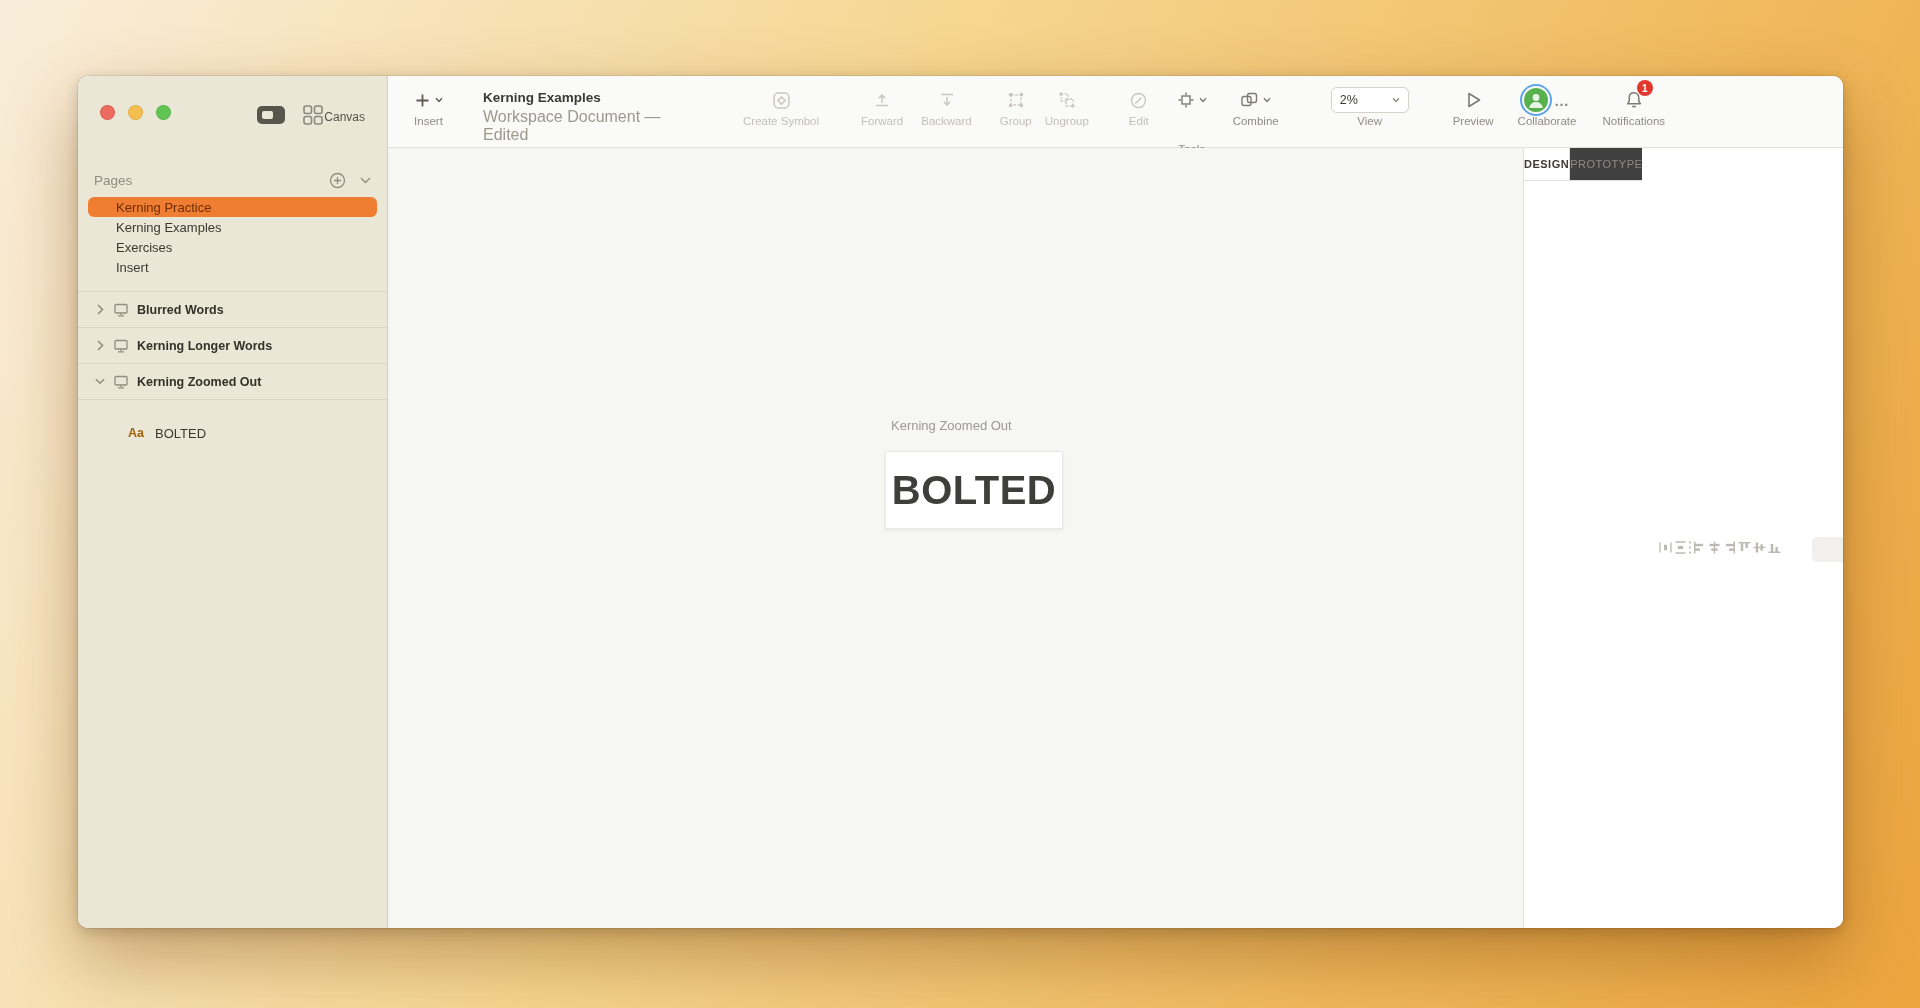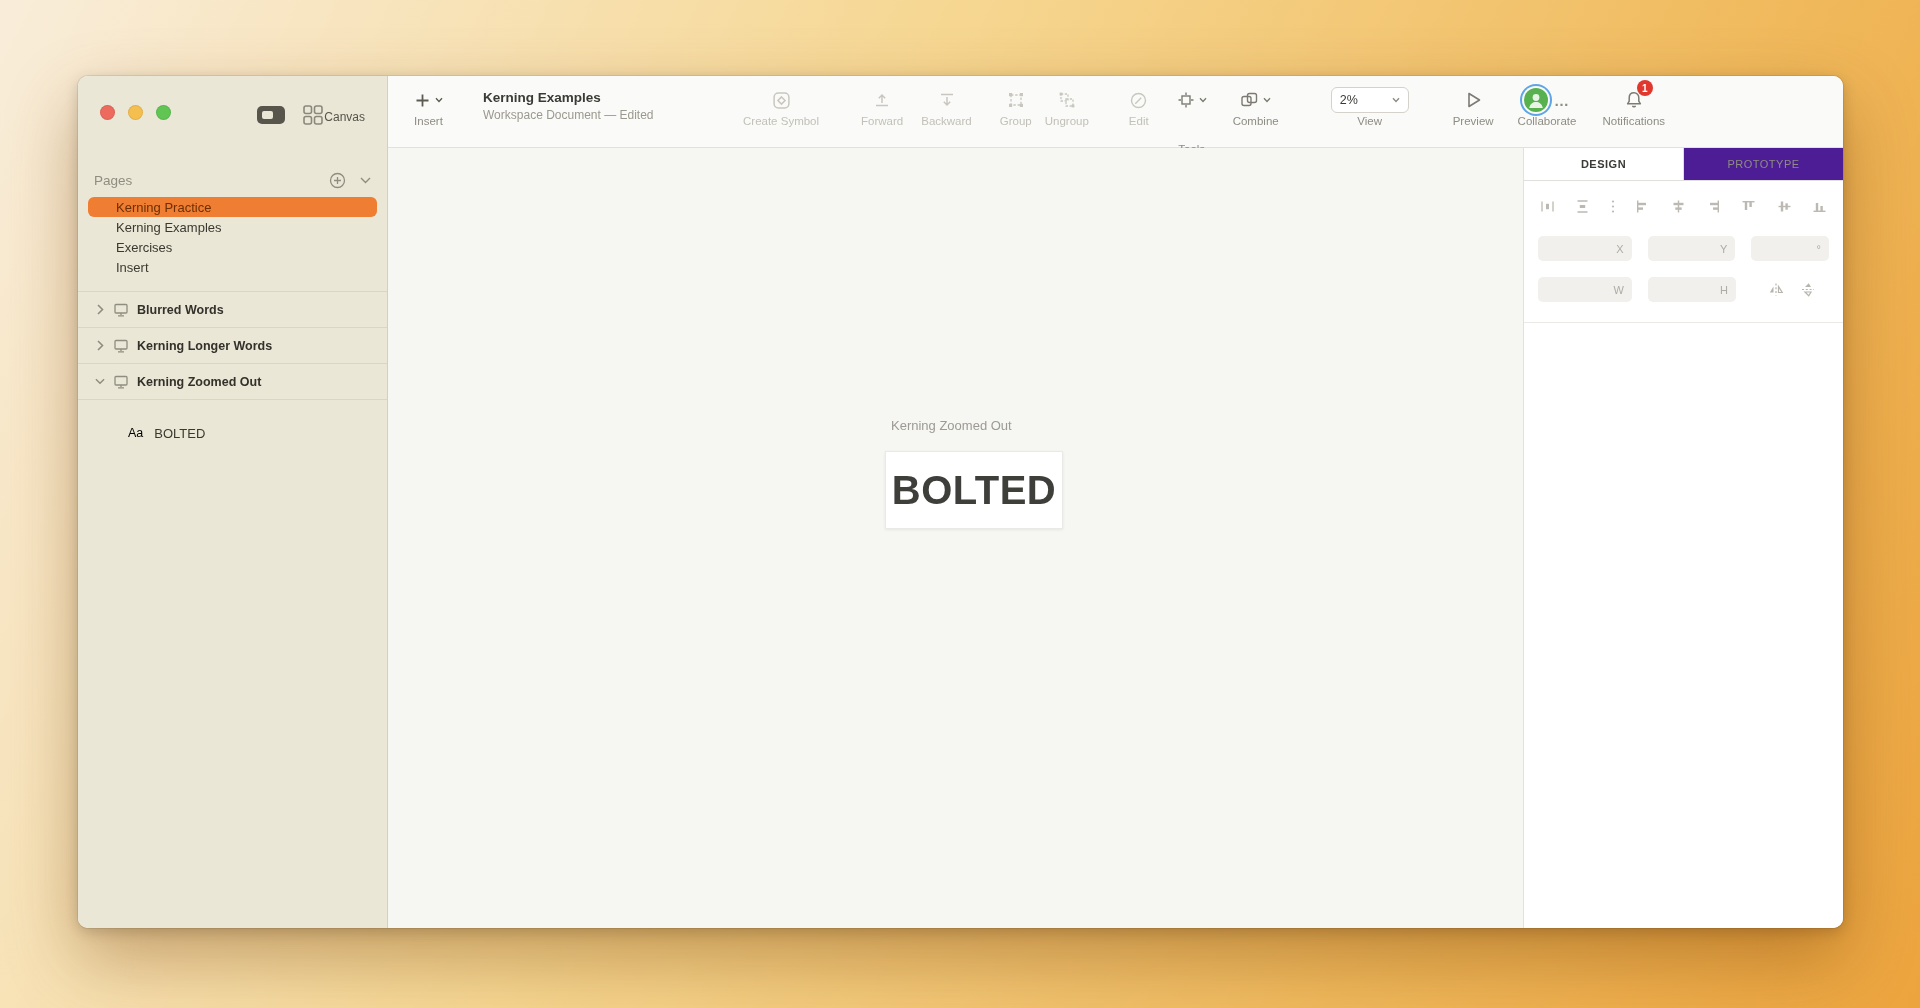--- a/index.html
+++ b/index.html
@@ -38,32 +38,32 @@
   .pages-header .ph-icons { margin-left: auto; display: flex; align-items: center; gap: 14px; color: #8f8d7f; }
 
   .page-row { height: 20px; display: flex; align-items: center; padding-left: 38px; font-size: 13px; color: #3b392f; }
   .page-row.selected { background: #ef7e33; margin: 0 10px; padding-left: 28px; border-radius: 6px; color: #6e2e02; font-weight: 500; }
 
   .layer-list { margin-top: 14px; border-bottom: 1px solid #d9d6c5; }
   .layer-row { height: 36px; display: flex; align-items: center; gap: 8px; padding-left: 17px; border-top: 1px solid #d9d6c5; font-size: 12.5px; font-weight: 700; color: #33312a; }
   .layer-row .chev { color: #8f8d7f; display: flex; width: 10px; justify-content: center; }
   .layer-row .aicon { color: #8f8d7f; display: flex; }
   .layer-child { height: 34px; margin-top: 16px; display: flex; align-items: center; gap: 11px; padding-left: 50px; font-size: 13px; color: #3b392f; }
-  .layer-child .aa { font-size: 12.5px; color: #000000; }
+  .layer-child .aa { font-size: 12.5px; color: #a16207; font-weight: bold; }
 
   
   .toolbar { grid-column: 2 / 4; grid-row: 1; background: #fafaf8; border-bottom: 1px solid #e2e1dd; display: flex; align-items: flex-start; padding-top: 11px; position: relative; }
   .tbi { display: flex; flex-direction: column; align-items: center; color: #7c7a72; }
   .tbi .ic { height: 26px; display: flex; align-items: center; gap: 4px; position: relative; }
   .tbi .lbl { font-size: 11.5px; color: #8e8c83; margin-top: 2px; white-space: nowrap; }
   .tbi.disabled { color: #c8c6bf; }
   .tbi.disabled .lbl { color: #c2c0b8; }
   .tb-title { display: flex; flex-direction: column; justify-content: flex-start; padding-top: 3px; margin-left: 40px; width: 214px; }
   .tb-title .t1 { font-size: 13.5px; font-weight: 700; color: #3a3a36; }
-  .tb-title .t2 { font-size: 12px; color: #9b998e; margin-top: 3px; }
+  .tb-title .t2 { font-size: 16px; color: #9b998e; margin-top: 3px; }
   .tb-insert { margin-left: 26px; color: #5c5a52; }
   .tb-create { margin-left: 46px; }
   .tb-forward { margin-left: 42px; }
   .tb-back { margin-left: 18px; }
   .tb-group { margin-left: 28px; }
   .tb-ungroup { margin-left: 13px; }
   .tb-edit { margin-left: 40px; text-align: center; }
   .tb-tools { margin-left: 28px; gap: 28px; }
   .tb-combine { margin-left: 26px; }
   .tb-view { margin-left: 52px; }
@@ -75,25 +75,25 @@
   .collab-more { font-size: 15px; color: #8e8c83; font-weight: 700; letter-spacing: 1px; margin-left: 2px; }
   .badge { position: absolute; top: -7px; right: -9px; min-width: 16px; height: 16px; border-radius: 8px; background: #e0382e; color: #fff; font-size: 10px; font-weight: 700; display: flex; align-items: center; justify-content: center; padding: 0 4px; }
 
   
   .canvas { grid-column: 2; grid-row: 2; background: #f6f6f3; position: relative; overflow: hidden; }
   .artboard-title { position: absolute; left: 503px; top: 270px; font-size: 13px; color: #9c9a93; }
   .artboard-card { position: absolute; left: 497px; top: 303px; width: 178px; height: 78px; background: #ffffff; border: 1px solid #e9e9e6; box-shadow: 0 1px 3px rgba(0,0,0,.07); display: flex; align-items: center; justify-content: center; }
   .artboard-card span { font-size: 40px; font-weight: 700; color: #3e3e3b; letter-spacing: .5px; }
 
   
-  .inspector { grid-column: 3; grid-row: 2; background: #fff; border-left: 1px solid #e2e1dd; display: flex; flex-direction: column; }
+  .inspector { grid-column: 3; grid-row: 2; background: #fff; border-left: 1px solid #e2e1dd; display: flex; }
   .tabs { height: 33px; display: flex; border-bottom: 1px solid #e0dfdb; }
   .tab { flex: 1; display: flex; align-items: center; justify-content: center; font-size: 11px; letter-spacing: .5px; }
   .tab.active { background: #fff; color: #3b3a36; font-weight: 700; }
-  .tab.inactive { background: #4c1d95; color: #8e8c83; border-left: 1px solid #e0dfdb; }
+  .tab.inactive { background: #404040; color: #8e8c83; border-left: 1px solid #e0dfdb; }
   .align-row { display: flex; align-items: center; justify-content: space-between; padding: 0 16px; margin-top: 18px; color: #bbb9b1; }
   .fields { display: flex; gap: 16px; padding: 0 14px; margin-top: 22px; align-items: center; }
   .fields.second { margin-top: 16px; }
   .field { height: 25px; background: #f1f0ed; border-radius: 5px; display: flex; align-items: center; justify-content: flex-end; padding-right: 8px; font-size: 11px; color: #aeaca4; }
   .f-x, .f-w { width: 94px; }
   .f-y, .f-h { width: 88px; }
   .f-rot { width: 78px; }
   .flip-group { margin-left: 16px; display: flex; align-items: center; gap: 16px; color: #b6b4ac; }
   .inspector .section-end { border-bottom: 1px solid #eceae6; padding-bottom: 20px; }
 

